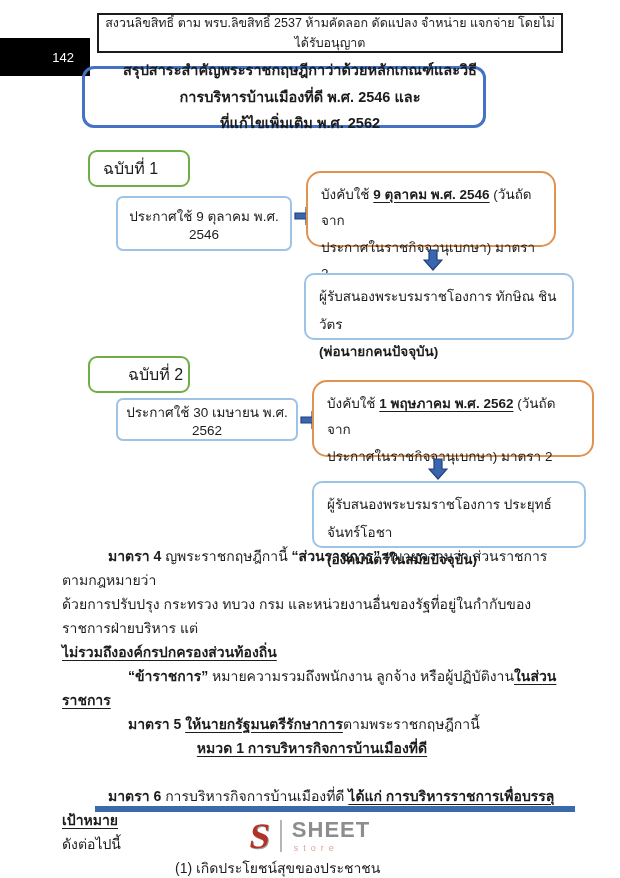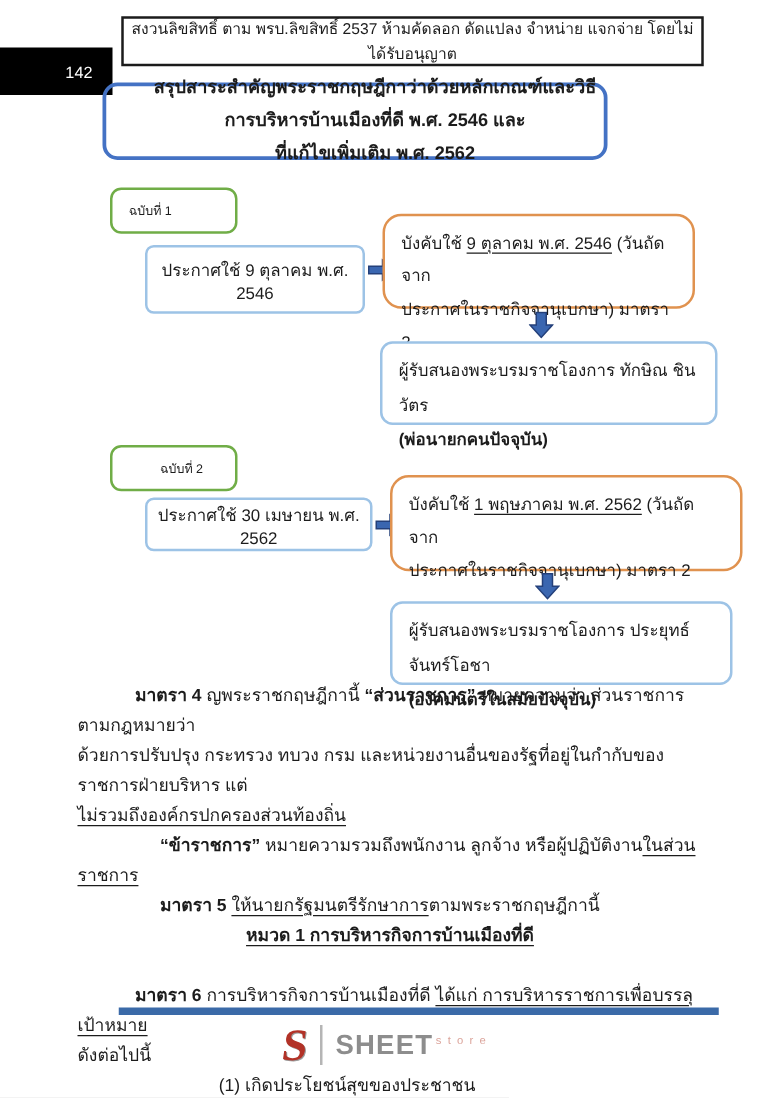--- a/index.html
+++ b/index.html
@@ -13,44 +13,44 @@
   .pagenum{left:0;top:14px;width:90px;height:38px;background:#000;color:#fff;
     display:flex;align-items:center;justify-content:flex-end;padding-right:16px;
     font-size:13px;margin-top:24px;}
   .copybox{left:97px;top:13px;width:466px;height:40px;border:2px solid #1b1b1b;
     display:flex;align-items:center;justify-content:center;font-size:12.5px;text-align:center;}
   .titlebox{left:82px;top:66px;width:404px;height:62px;border:3px solid #4472C4;
     border-radius:12px;display:flex;align-items:center;justify-content:center;
     font-weight:bold;font-size:14.5px;text-align:center;line-height:1.85;padding-left:32px;}
   
   .greenbox{width:102px;height:37px;border:2px solid #70AD47;border-radius:9px;
-    display:flex;align-items:center;padding-left:13px;font-size:10px;background:#fff;}
+    display:flex;align-items:center;padding-left:13px;font-size:16px;background:#fff;}
   .bluebox{border:2px solid #9DC3E6;border-radius:7px;background:#fff;
     display:flex;align-items:center;justify-content:center;font-size:13.5px;text-align:center;}
   .orangebox{border:2px solid #E0924F;border-radius:15px;background:#fff;
     padding:9px 13px;font-size:13.5px;line-height:1.95;}
   .csbox{border:2px solid #9DC3E6;border-radius:10px;background:#fff;
     padding:8px 13px;font-size:13.5px;line-height:2.05;}
-  .bu{font-weight:normal;text-decoration:underline;text-underline-offset:3px;}
+  .bu{font-weight:bold;text-decoration:underline;text-underline-offset:3px;}
   .b{font-weight:bold;}
   
   .bodytext{left:62px;top:544px;width:500px;font-size:14px;line-height:24px;color:#1c1c1c;}
   .bodytext p{margin:0;}
   .p-ind1{text-indent:46px;}
   .p-ind2{text-indent:66px;}
   .heading{ text-align:center;font-weight:bold;margin-top:2px;}
   .heading span{text-decoration:underline;text-underline-offset:3px;}
   .goals{margin:0;padding-left:113px;list-style:none;}
   
   .divider{left:95px;top:806px;width:480px;height:6px;background:#3B6AA8;}
   .logo{left:0;top:818px;width:620px;display:flex;align-items:center;justify-content:center;gap:10px;}
   .logo-s{font-size:36px;font-weight:900;color:#B23227;transform:skewX(-8deg);
     text-shadow:1px 1px 0 #9c9c9c;line-height:1;font-family:"Liberation Serif",serif;}
   .logo-bar{width:2px;height:32px;background:#b5b5b5;}
-  .logo-txt{display:flex;flex-direction:row;line-height:1;}
+  .logo-txt{display:flex;flex-direction:column;line-height:1;}
   .logo-brand{font-size:22px;font-weight:bold;color:#8d8d8d;letter-spacing:1px;}
   .logo-sub{font-size:9px;letter-spacing:5px;color:#dba49b;margin-top:3px;padding-left:2px;}
   svg{display:block;}
 </style>
 </head>
 <body>
 
 <div class="page">
 
   <div class="abs pagenum">

